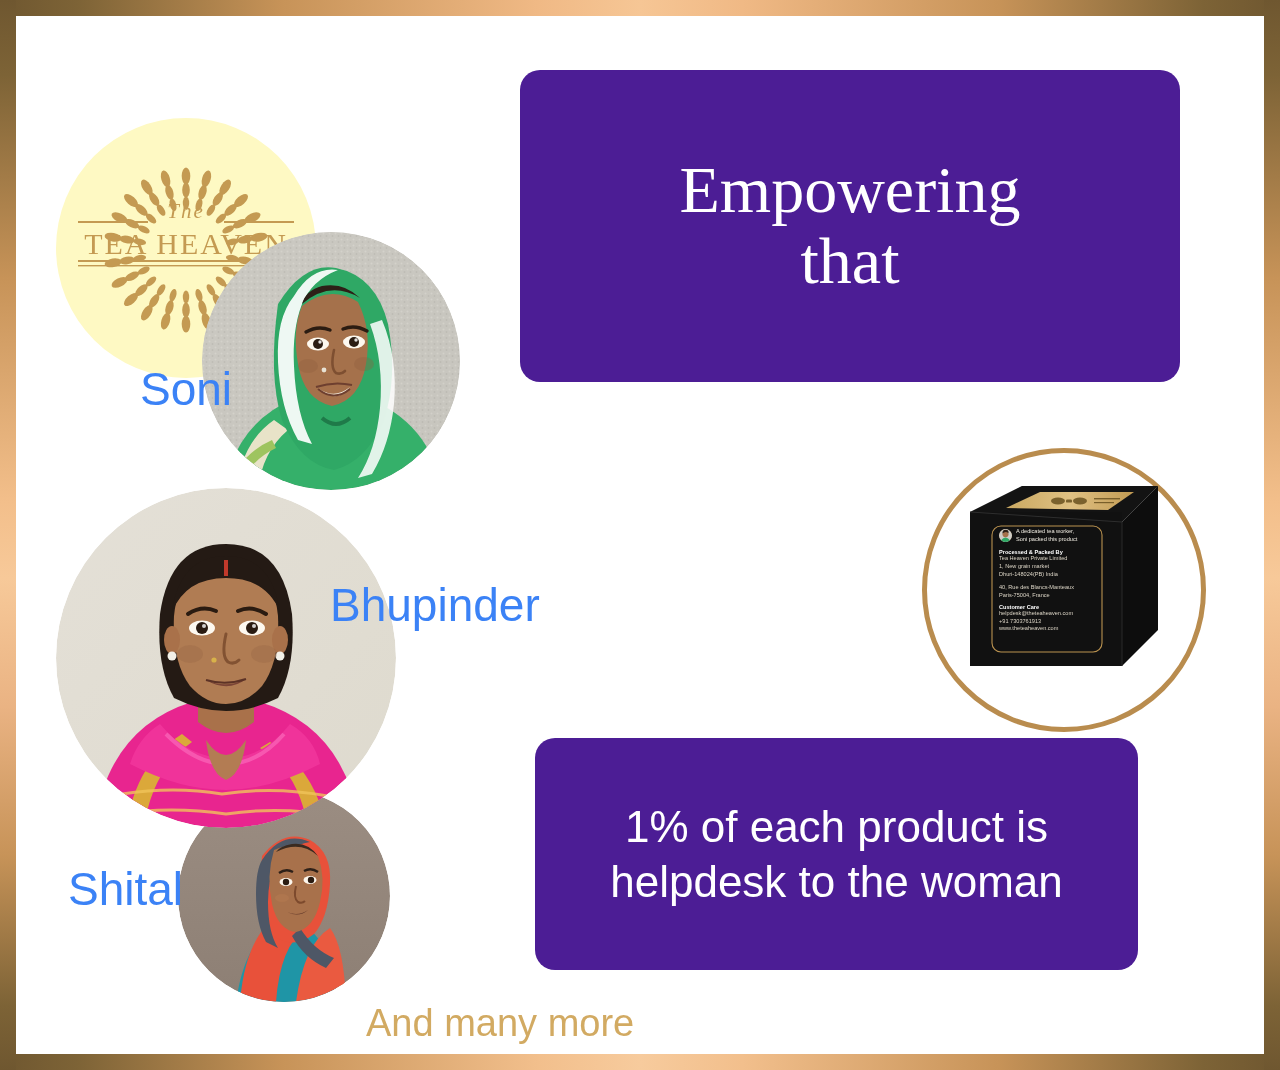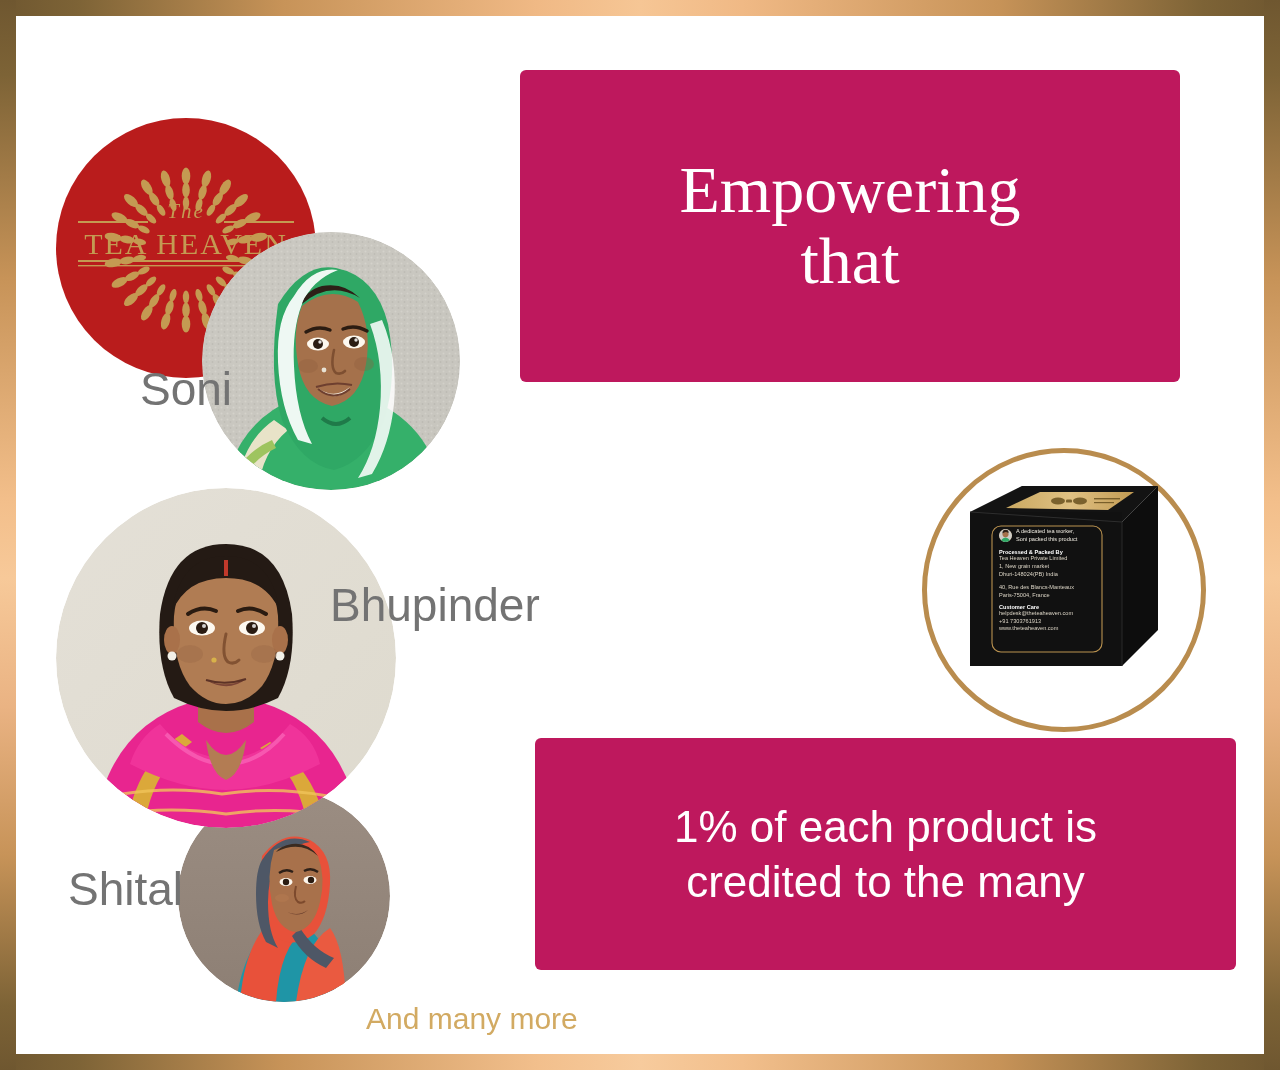--- a/index.html
+++ b/index.html
@@ -15,47 +15,47 @@
     background:linear-gradient(90deg,#6f5730 0%,#7d6336 6%,#c79358 22%,#f2bf8c 42%,#f7cb9d 50%,#f2bf8c 58%,#c79358 78%,#7d6336 94%,#6f5730 100%);}
   .frame-left{top:0;left:0;width:16px;height:1070px;
     background:linear-gradient(180deg,#6f5730 0%,#7d6336 7%,#c79358 26%,#f3bf8b 47%,#f7c999 54%,#eab383 66%,#c79358 80%,#7d6336 94%,#6f5730 100%);}
   .frame-right{top:0;right:0;width:16px;height:1070px;
     background:linear-gradient(180deg,#6f5730 0%,#7d6336 7%,#c79358 26%,#f3bf8b 47%,#f7c999 54%,#eab383 66%,#c79358 80%,#7d6336 94%,#6f5730 100%);}
   .frame-inner-line{position:absolute;z-index:59;pointer-events:none;
     top:16px;left:16px;width:1248px;height:1038px;box-sizing:border-box;border:1px solid rgba(255,255,255,.55);}
 
   
   #logo-disc{position:absolute;left:56px;top:118px;width:260px;height:260px;border-radius:50%;
-    background:#b91c1c;z-index:10;}
+    background:#fef9c3;z-index:10;}
   #logo-art{position:absolute;left:0;top:0;width:260px;height:260px;}
   #logo-art svg{display:block;width:260px;height:260px;}
   .logo-word{font-family:"Liberation Serif",serif;fill:#c49a52;letter-spacing:2px;}
 
   
   .portrait{position:absolute;border-radius:50%;overflow:hidden;}
 
   #portrait-soni{left:202px;top:232px;width:258px;height:258px;z-index:14;}
   #portrait-bhupinder{left:56px;top:488px;width:340px;height:340px;z-index:13;}
   #portrait-shital{left:178px;top:790px;width:212px;height:212px;z-index:12;}
 
   .pp-svg{display:block;width:100%;height:100%;}
 
   
-  .name-label{position:absolute;color:#737373;font-family:"Liberation Sans",sans-serif;font-weight:400;z-index:16;white-space:nowrap;}
+  .name-label{position:absolute;color:#3b82f6;font-family:"Liberation Sans",sans-serif;font-weight:400;z-index:16;white-space:nowrap;}
   #name-soni{left:140px;top:362px;font-size:46px;}
   #name-bhupinder{left:330px;top:578px;font-size:46px;}
   #name-shital{left:68px;top:862px;font-size:46px;}
-  #name-more{left:366px;top:1002px;font-size:30px;color:#d2aa62;}
-
-  
-  .gold-banner{position:absolute;background:#be185d;border-radius:6px;z-index:20;
+  #name-more{left:366px;top:1002px;font-size:38px;color:#d2aa62;}
+
+  
+  .gold-banner{position:absolute;background:#4c1d95;border-radius:20px;z-index:20;
     display:flex;align-items:center;justify-content:center;text-align:center;color:#ffffff;}
   #headline-banner{left:520px;top:70px;width:660px;height:312px;}
   #headline-banner .htext{font-family:"Liberation Serif",serif;font-size:66px;line-height:1.07;font-weight:400;padding:0 26px;}
-  #promo-banner{left:535px;top:738px;width:701px;height:232px;}
+  #promo-banner{left:535px;top:738px;width:603px;height:232px;}
   #promo-banner .ptext{font-family:"Liberation Sans",sans-serif;font-size:44px;line-height:1.25;font-weight:400;padding:0 22px;}
 
   
   #product-ring{position:absolute;left:922px;top:448px;width:284px;height:284px;border-radius:50%;
     border:5px solid #b98c4e;box-sizing:border-box;z-index:18;}
   #product-box{position:absolute;left:962px;top:480px;width:200px;height:190px;z-index:19;}
   .box-svg{display:block;width:200px;height:190px;}
 
   
   #box-label{position:absolute;left:999px;top:528px;width:132px;height:128px;z-index:21;
@@ -289,21 +289,21 @@
   <div class="gold-banner" id="headline-banner">
     <div class="htext">
       <div>Empowering</div>
       <div>that</div>
     </div>
   </div>
 
   <div class="gold-banner" id="promo-banner">
     <div class="ptext">
       <div>1% of each product is</div>
-      <div>credited to the many</div>
+      <div>helpdesk to the woman</div>
     </div>
   </div>
 
   <div id="product-ring"></div>
 
   <div id="product-box">
     <svg class="box-svg" viewBox="0 0 200 190" xmlns="http://www.w3.org/2000/svg">
       <defs>
         <linearGradient id="lidG" x1="0" y1="0" x2="1" y2="0">
           <stop offset="0" stop-color="#c9a861"></stop>

